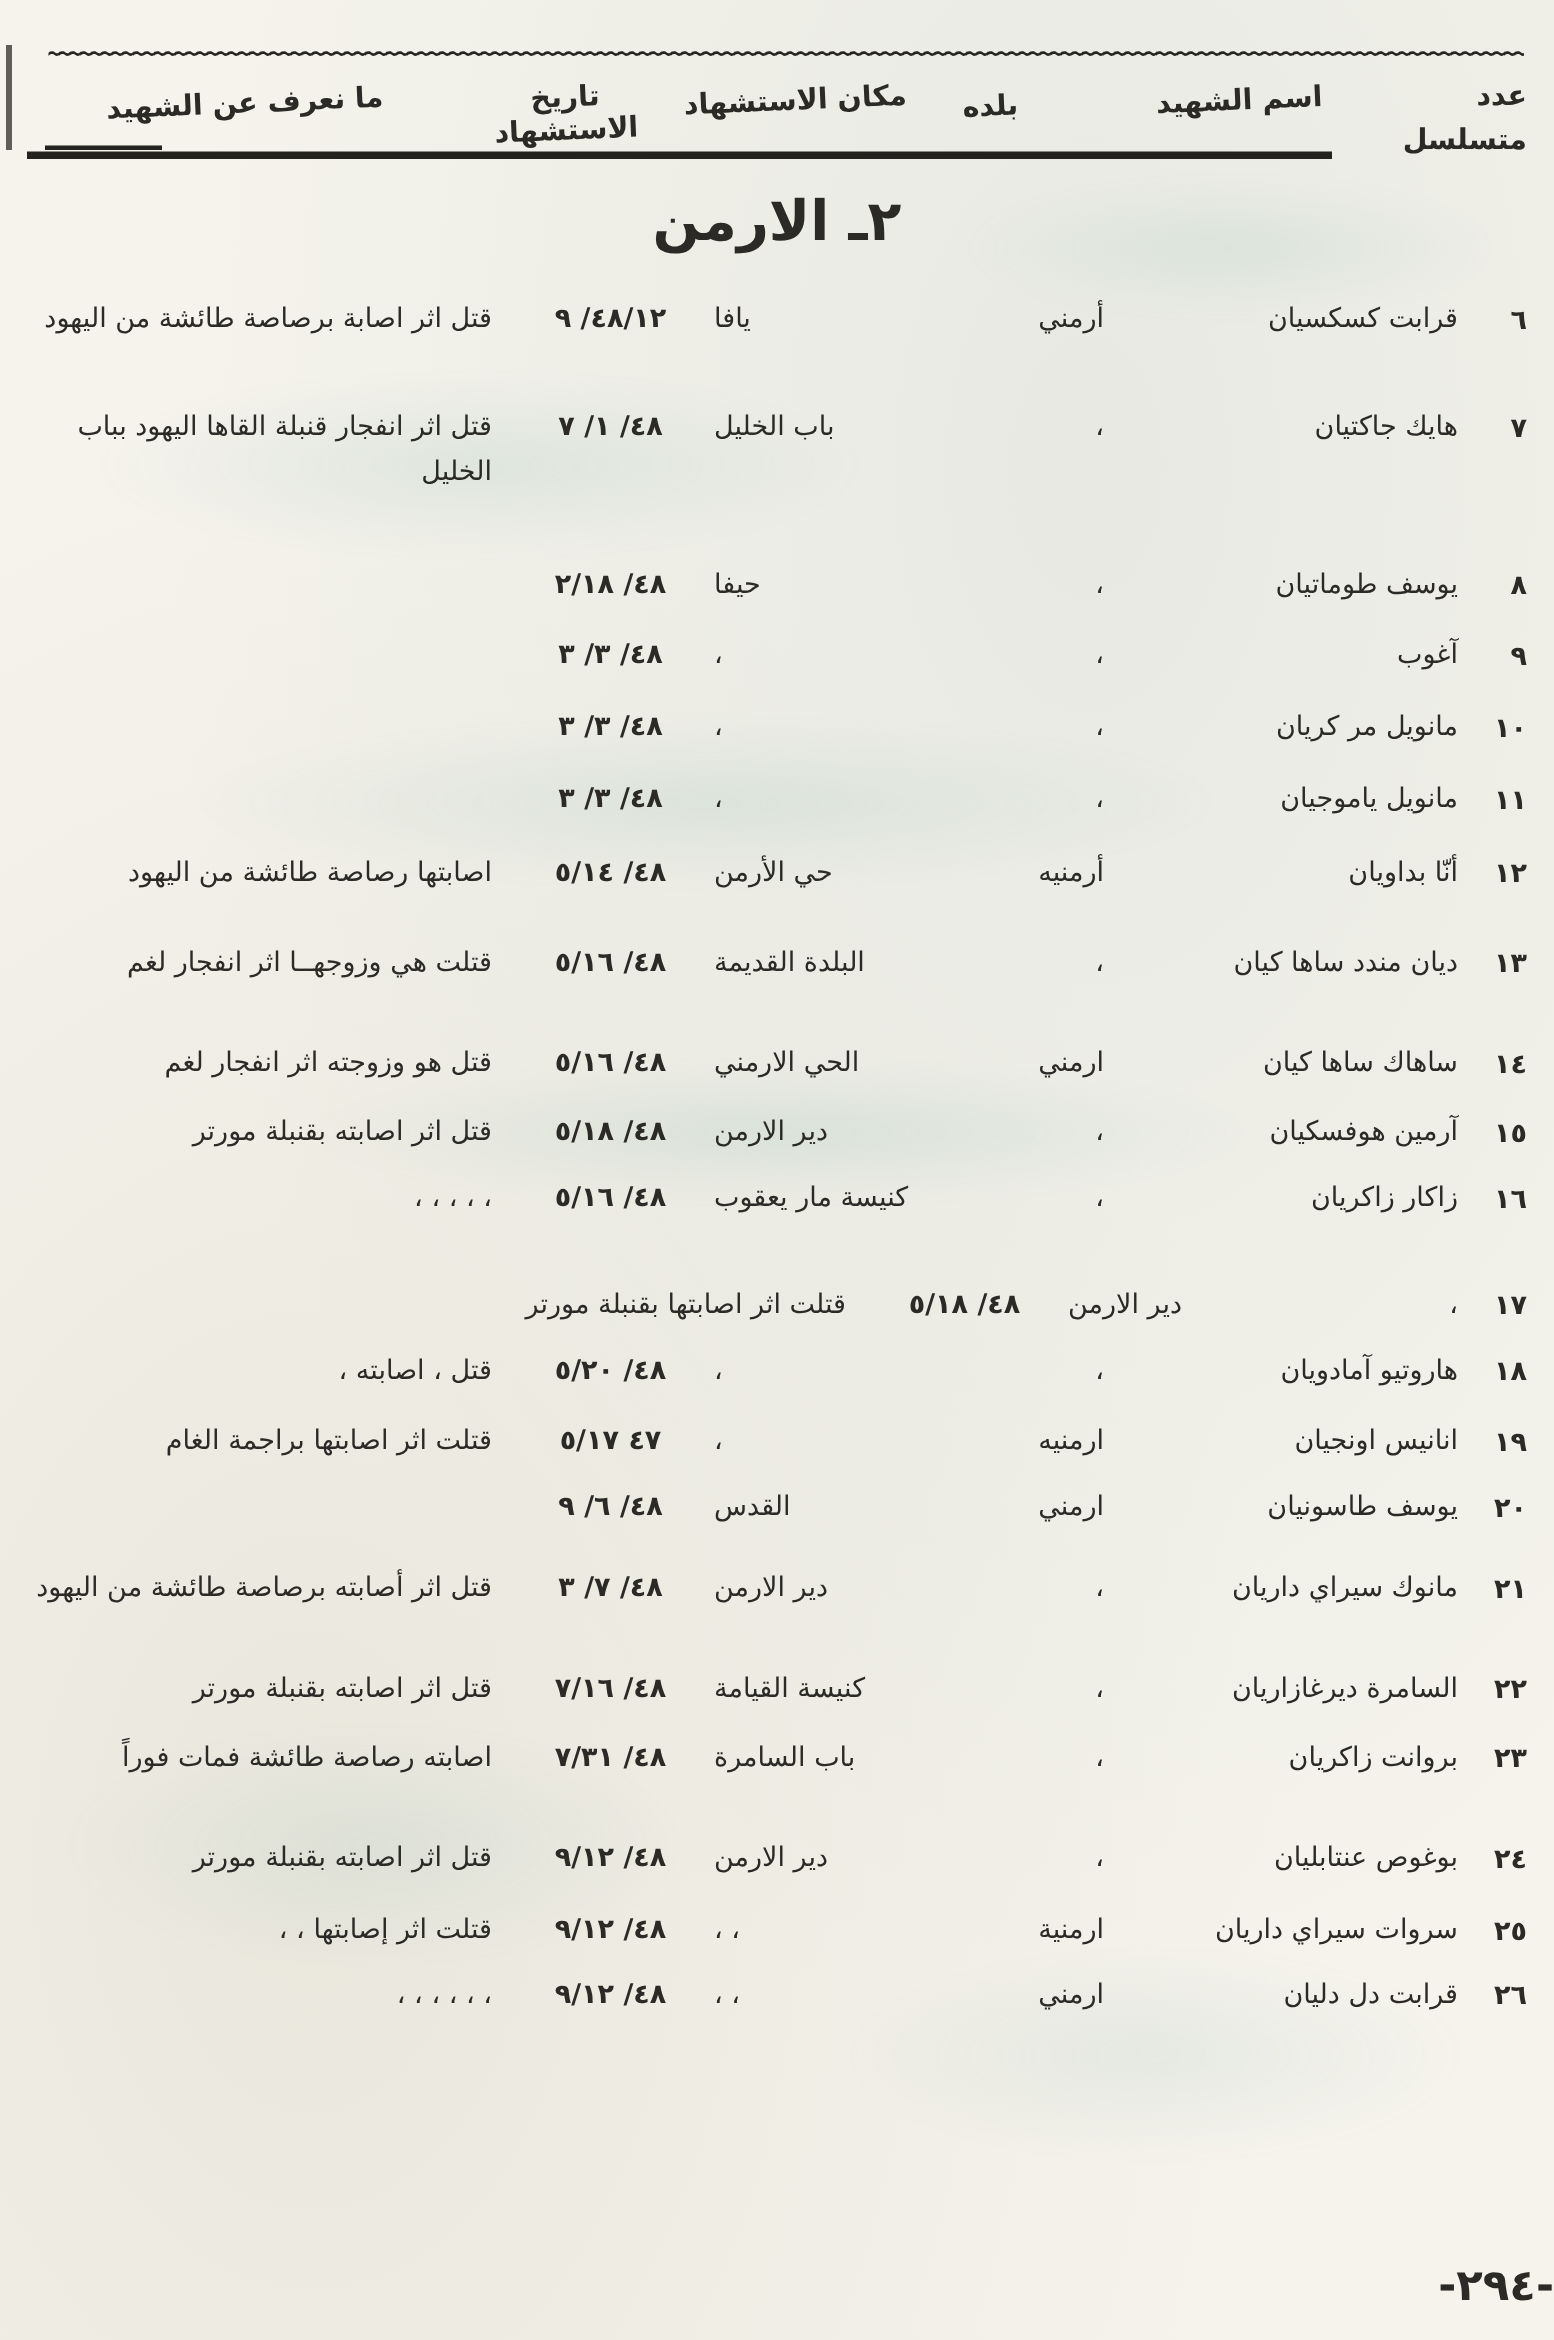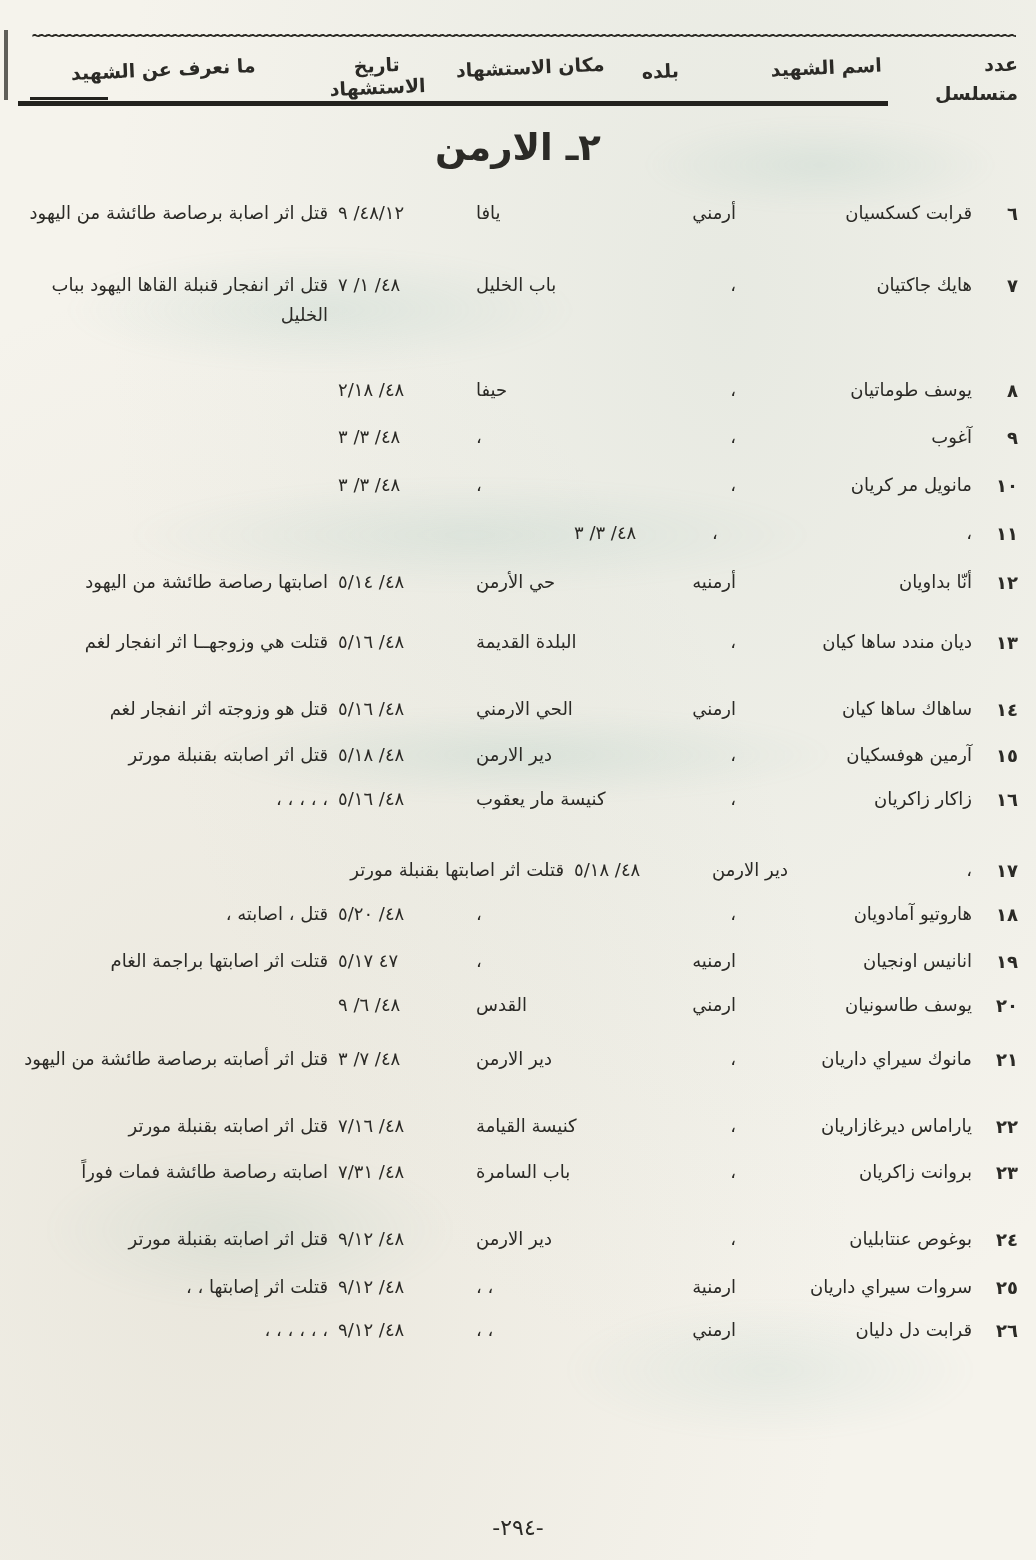--- a/index.html
+++ b/index.html
@@ -61,21 +61,21 @@
     text-align:center;font-size:37px;font-weight:bold;letter-spacing:1px;
   }
 
   
   .rows{position:absolute;top:198px;right:18px;left:14px;bottom:46px;overflow:hidden;}
   .row{display:flex;align-items:flex-start;font-size:18px;line-height:1.7;}
   .c-no{width:46px;padding-top:1px;font-weight:bold;}
   .c-name{width:236px;}
   .c-town{width:92px;text-align:right;}
   .c-place{width:168px;text-align:left;}
-  .c-date{width:138px;text-align:left;direction:ltr;unicode-bidi:embed;font-weight:normal;}
+  .c-date{width:138px;text-align:center;direction:ltr;unicode-bidi:embed;font-weight:bold;}
   .c-note{flex:1;text-align:right;padding-right:10px;}
 
   .rows .row:nth-child(1){margin-bottom:40px;}
   .rows .row:nth-child(2){margin-bottom:44px;}
   .rows .row:nth-child(3){margin-bottom:16px;}
   .rows .row:nth-child(4){margin-bottom:16px;}
   .rows .row:nth-child(5){margin-bottom:16px;}
   .rows .row:nth-child(6){margin-bottom:18px;}
   .rows .row:nth-child(7){margin-bottom:28px;}
   .rows .row:nth-child(8){margin-bottom:36px;}
@@ -88,21 +88,21 @@
   .rows .row:nth-child(15){margin-bottom:22px;}
   .rows .row:nth-child(16){margin-bottom:36px;}
   .rows .row:nth-child(17){margin-bottom:14px;}
   .rows .row:nth-child(18){margin-bottom:36px;}
   .rows .row:nth-child(19){margin-bottom:16px;}
   .rows .row:nth-child(20){margin-bottom:12px;}
 
   
   .pageno{
     position:absolute;bottom:20px;left:0;right:0;
-    text-align:center;font-size:22px;font-weight:normal;direction:ltr;
+    text-align:right;font-size:29px;font-weight:bold;direction:ltr;
   }
 </style>
 </head>
 <body>
 
 <div class="page">
 
   <div class="stain s1"></div>
   <div class="stain s2"></div>
   <div class="stain s3"></div>
@@ -169,20 +169,21 @@
       <div class="c-no">١٠</div>
       <div class="c-name">مانويل مر كريان</div>
       <div class="c-town">،</div>
       <div class="c-place">،</div>
       <div class="c-date">٤٨/ ٣/ ٣</div>
       <div class="c-note"></div>
     </div>
 
     <div class="row">
       <div class="c-no">١١</div>
+      <div class="c-name">مانويل ياموجيان</div>
       <div class="c-town">،</div>
       <div class="c-place">،</div>
       <div class="c-date">٤٨/ ٣/ ٣</div>
       <div class="c-note"></div>
     </div>
 
     <div class="row">
       <div class="c-no">١٢</div>
       <div class="c-name">أنّا بداويان</div>
       <div class="c-town">أرمنيه</div>
@@ -266,21 +267,21 @@
       <div class="c-no">٢١</div>
       <div class="c-name">مانوك سيراي داريان</div>
       <div class="c-town">،</div>
       <div class="c-place">دير الارمن</div>
       <div class="c-date">٤٨/ ٧/ ٣</div>
       <div class="c-note">قتل اثر أصابته برصاصة طائشة من اليهود</div>
     </div>
 
     <div class="row">
       <div class="c-no">٢٢</div>
-      <div class="c-name">ياراماس ديرغازاريان</div>
+      <div class="c-name">السامرة ديرغازاريان</div>
       <div class="c-town">،</div>
       <div class="c-place">كنيسة القيامة</div>
       <div class="c-date">٤٨/ ٧/١٦</div>
       <div class="c-note">قتل اثر اصابته بقنبلة مورتر</div>
     </div>
 
     <div class="row">
       <div class="c-no">٢٣</div>
       <div class="c-name">بروانت زاكريان</div>
       <div class="c-town">،</div>

